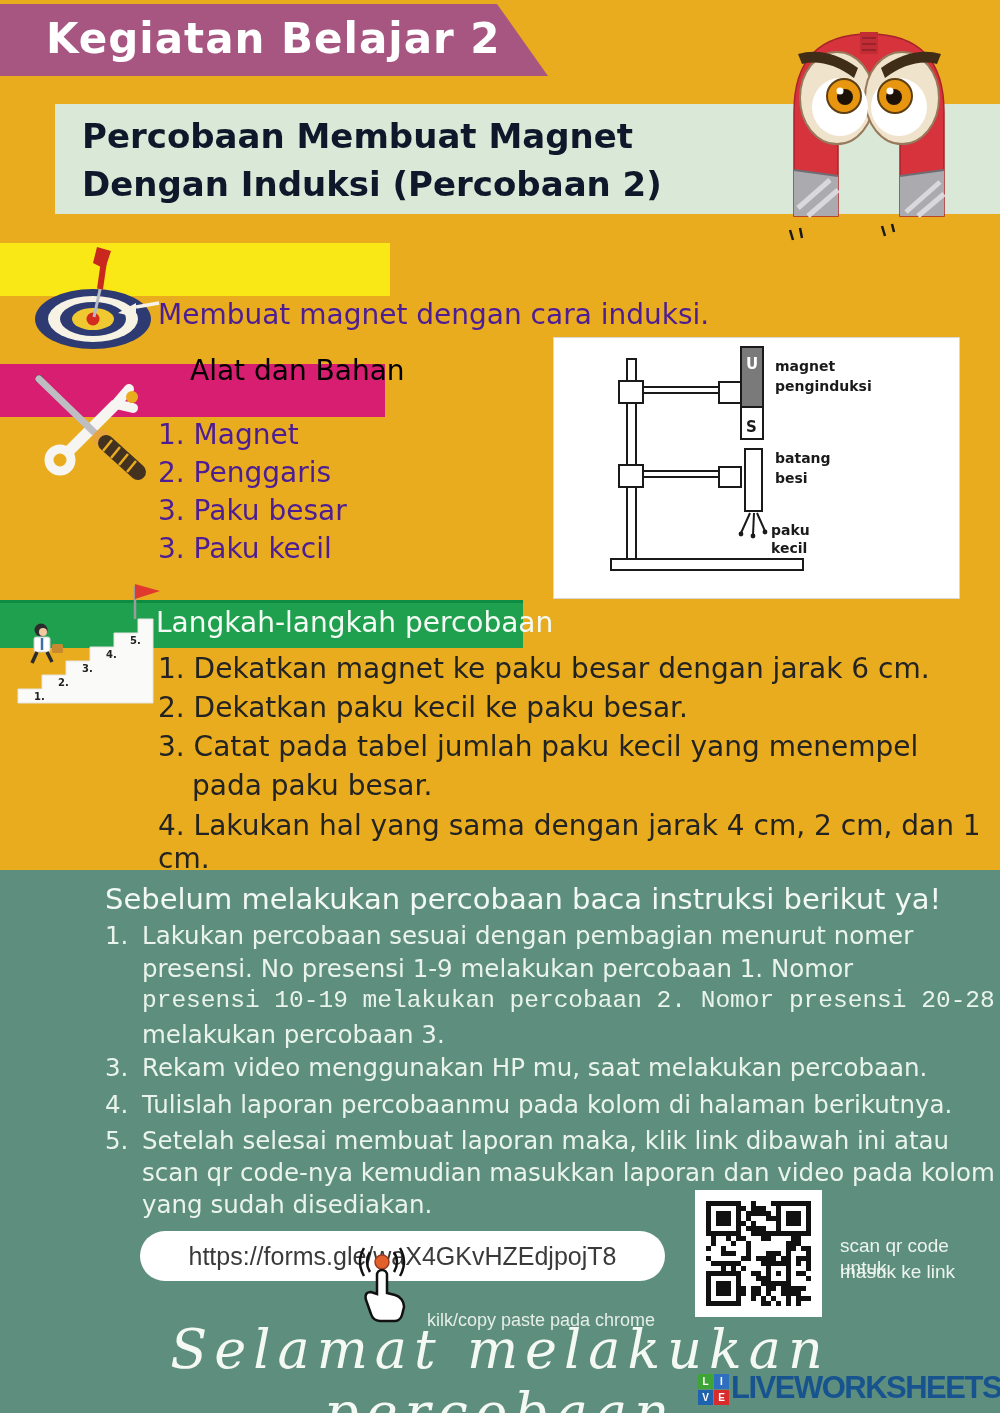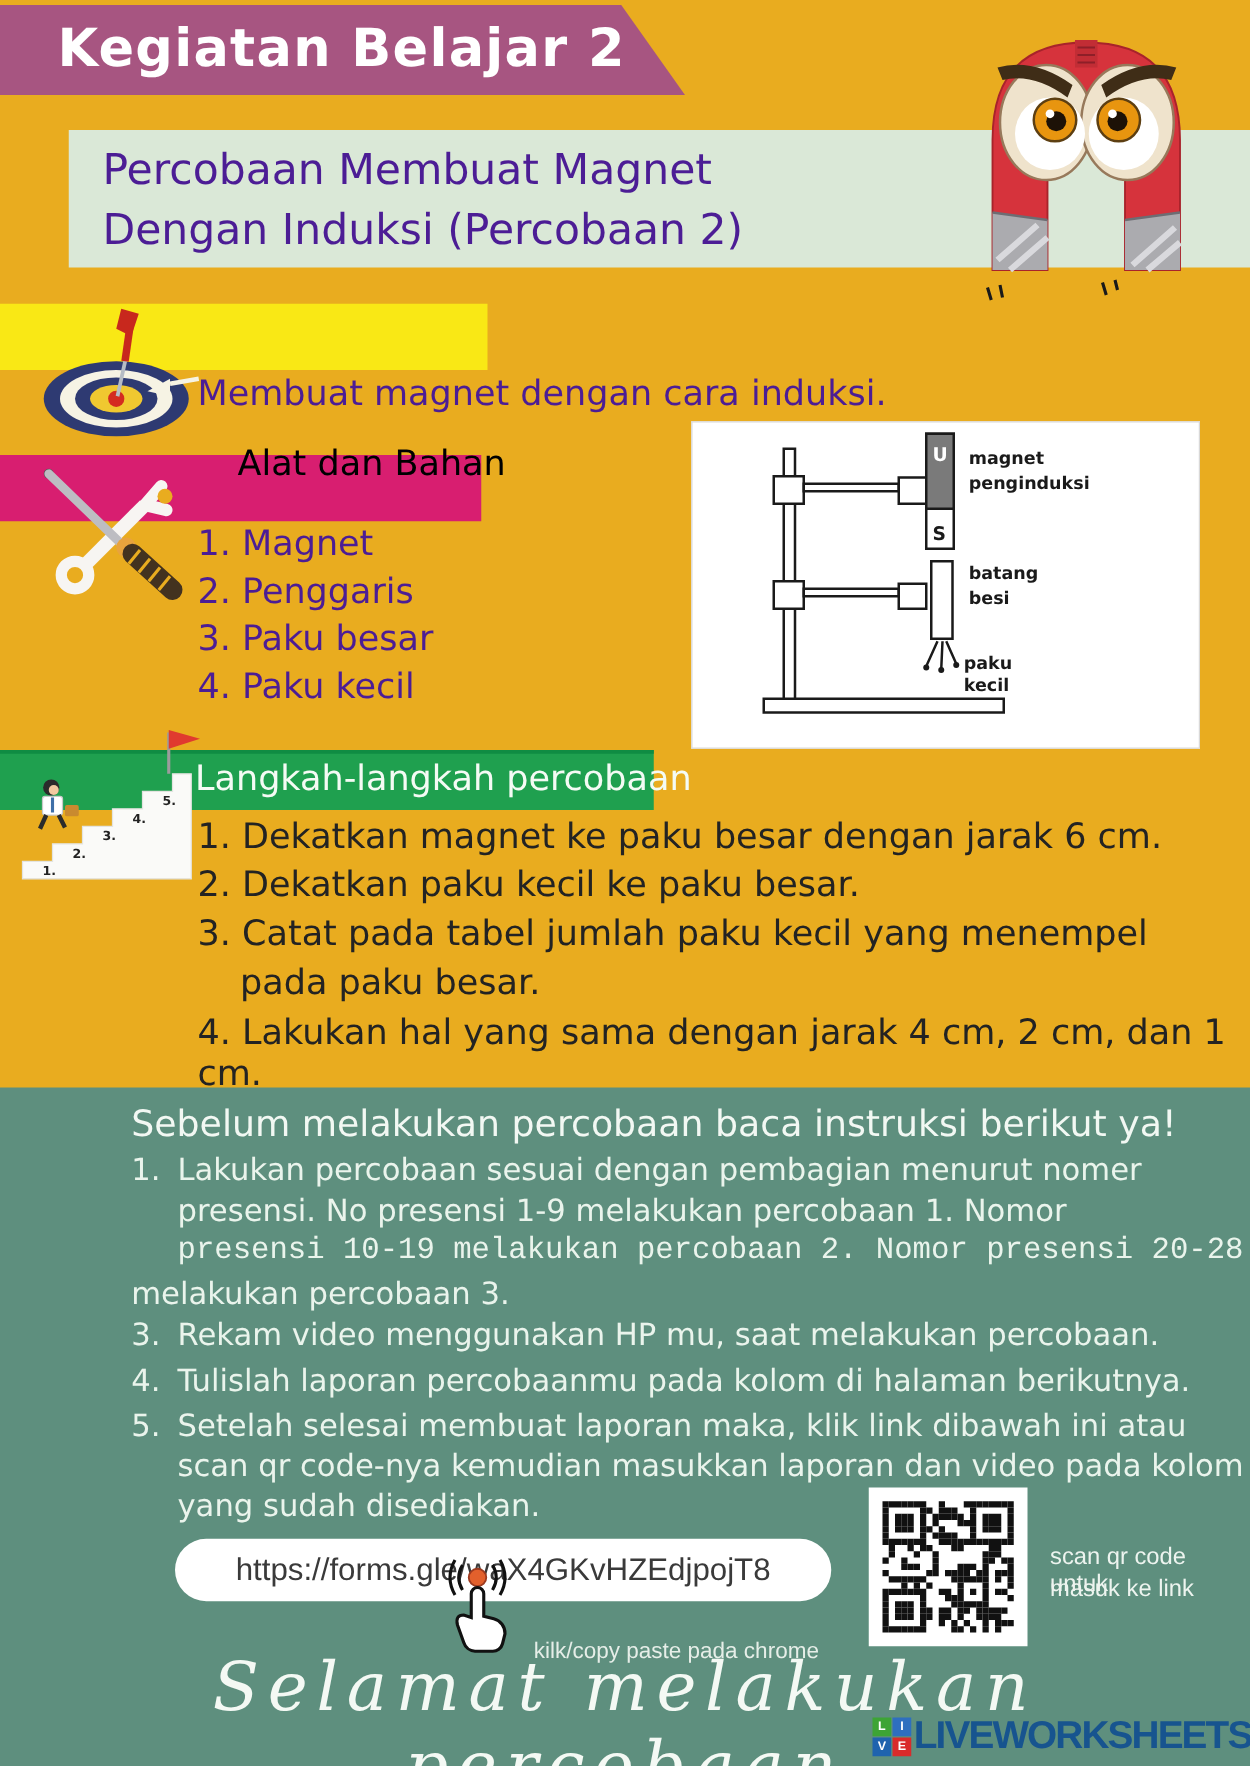--- a/index.html
+++ b/index.html
@@ -6,21 +6,21 @@
   #canvas{position:relative;width:1000px;height:1413px;background:#E9AC1F;overflow:hidden;
           font-family:"DejaVu Sans",sans-serif;}
   .abs{position:absolute;}
   .comic{font-family:"DejaVu Sans",sans-serif;color:#232323;}
   .teal-bg{background:#5E8F7E;}
   
   .banner{left:0;top:4px;width:548px;height:72px;background:#A75581;
           clip-path:polygon(0 0,497px 0,548px 72px,0 72px);}
   .banner-text{left:46px;top:14px;font-size:42px;font-weight:800;color:#FFFFFF;letter-spacing:1px;}
   .title-box{left:55px;top:104px;width:945px;height:110px;background:#DAE8D7;}
-  .title-text{left:82px;top:112px;font-size:34px;font-weight:400;color:#4c1d95;line-height:48px;}
+  .title-text{left:82px;top:112px;font-size:34px;font-weight:700;color:#0f172a;line-height:48px;}
   
   .band-yellow{left:0;top:243px;width:390px;height:53px;background:#F9E815;}
   .band-magenta{left:0;top:364px;width:385px;height:53px;background:#D81E70;}
   .band-green{left:0;top:600px;width:523px;height:45px;background:#1FA04F;border-top:3px solid #0F8C43;}
   .sec-head{font-size:28px;font-weight:500;}
   .body-line{font-size:28px;color:#4c1d95;}
   .white-box{left:553px;top:337px;width:405px;height:260px;background:#FFFFFF;border:1px solid #D8D8D8;}
   .step-line{font-size:28px;color:#232323;}
   
   .ins-head{left:105px;top:882px;font-size:29px;color:#F2F8F3;font-weight:500;}
@@ -101,21 +101,21 @@
     <path d="M96,40 L89,72" stroke="#B6BCC4" stroke-width="3"></path>
     <path d="M99,16 L95,44" stroke="#C8281D" stroke-width="6"></path>
     <polygon points="92,2 106,6 100,24 88,18" fill="#C8281D"></polygon>
   </svg>
 
   <div class="abs band-magenta"></div>
   <div class="abs sec-head comic" style="left:158px;top:354px;color:#000000;margin-left:32px;">Alat dan Bahan</div>
   <div class="abs body-line comic" style="left:158px;top:418px;">1. Magnet</div>
   <div class="abs body-line comic" style="left:158px;top:456px;">2. Penggaris</div>
   <div class="abs body-line comic" style="left:158px;top:494px;">3. Paku besar</div>
-  <div class="abs body-line comic" style="left:158px;top:532px;">4. Paku kecil</div>
+  <div class="abs body-line comic" style="left:158px;top:532px;">3. Paku kecil</div>
 
   <svg class="abs" style="left:8px;top:366px;" width="150" height="118" viewBox="0 0 150 118">
     <circle cx="52" cy="94" r="11" fill="none" stroke="#F7F5F2" stroke-width="9"></circle>
     <path d="M58,88 L108,38" stroke="#F7F5F2" stroke-width="11"></path>
     <path d="M108,38 L121,23 M108,38 L125,42" stroke="#F7F5F2" stroke-width="10" stroke-linecap="round"></path>
     <circle cx="124" cy="31" r="6" fill="#E9AC1F"></circle>
     <circle cx="31" cy="13" r="4" fill="#555555"></circle>
     <path d="M31,13 L90,70" stroke="#BDBDC2" stroke-width="7" stroke-linecap="round"></path>
     <circle cx="93" cy="72" r="8" fill="#E8A33D"></circle>
     <path d="M98,77 L130,106" stroke="#43321F" stroke-width="16" stroke-linecap="round"></path>
@@ -184,21 +184,21 @@
     <span>Lakukan percobaan sesuai dengan pembagian menurut nomer</span>
     </div>
   <div class="abs ins-row" style="left:105px;top:954px;">
     <span class="ins-num"></span>
     <span>presensi. No presensi 1-9 melakukan percobaan 1. Nomor</span>
     </div>
   <div class="abs ins-row" style="left:105px;top:987px;font-family:Liberation Mono, monospace;">
     <span class="ins-num"></span>
     <span>presensi 10-19 melakukan percobaan 2. Nomor presensi 20-28</span>
     </div>
-  <div class="abs ins-row" style="left:105px;top:1020px;flex-direction:column;">
+  <div class="abs ins-row" style="left:105px;top:1020px;">
     <span class="ins-num"></span>
     <span>melakukan percobaan 3.</span>
     </div>
   <div class="abs ins-row" style="left:105px;top:1053px;">
     <span class="ins-num">3.</span>
     <span>Rekam video menggunakan HP mu, saat melakukan percobaan.</span>
     </div>
   <div class="abs ins-row" style="left:105px;top:1090px;">
     <span class="ins-num">4.</span>
     <span>Tulislah laporan percobaanmu pada kolom di halaman berikutnya.</span>

